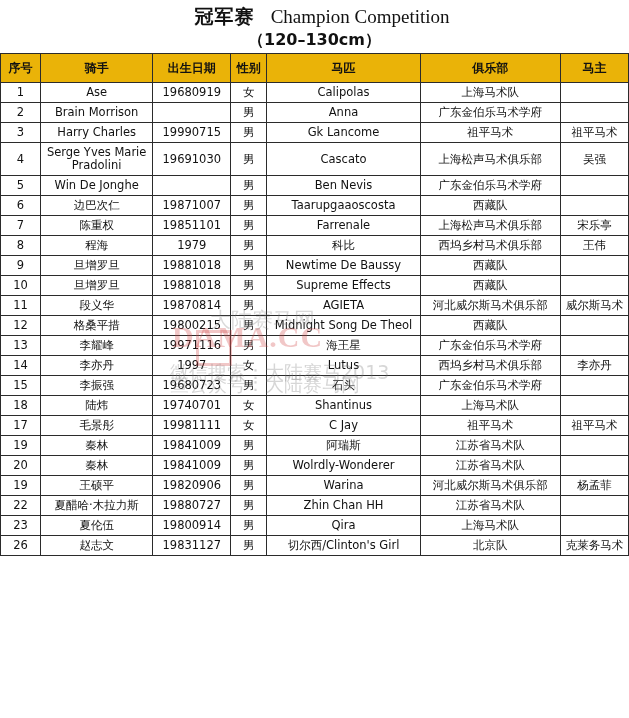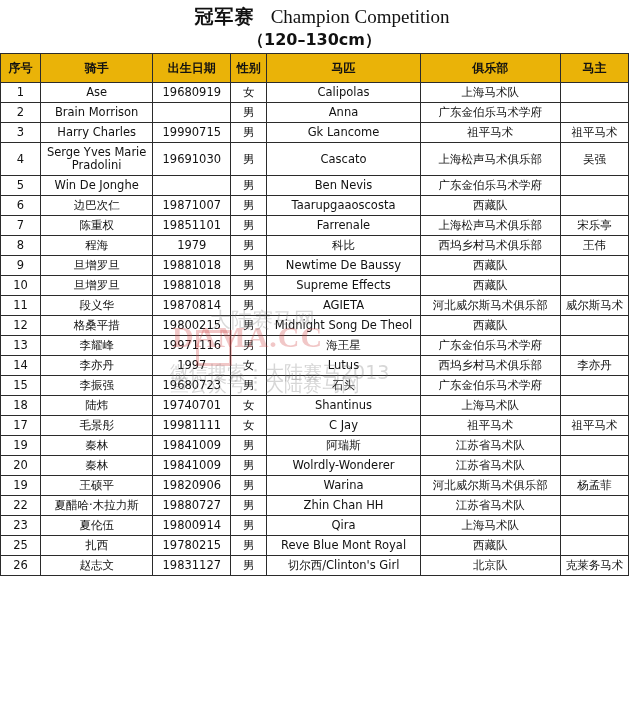--- a/index.html
+++ b/index.html
@@ -361,29 +361,20 @@
       <tr>
         <td class="num">23</td>
         <td>夏伦伍</td>
         <td class="num">19800914</td>
         <td>男</td>
         <td class="latin">Qira</td>
         <td>上海马术队</td>
         <td></td>
       </tr>
       <tr>
-        <td class="num">25</td>
-        <td>扎西</td>
-        <td class="num">19780215</td>
-        <td>男</td>
-        <td class="latin">Reve Blue Mont Royal</td>
-        <td>西藏队</td>
-        <td></td>
-      </tr>
-      <tr>
         <td class="num">26</td>
         <td>赵志文</td>
         <td class="num">19831127</td>
         <td>男</td>
         <td>切尔西/Clinton's Girl</td>
         <td>北京队</td>
         <td>克莱务马术</td>
       </tr>
     </tbody>
 </table>

